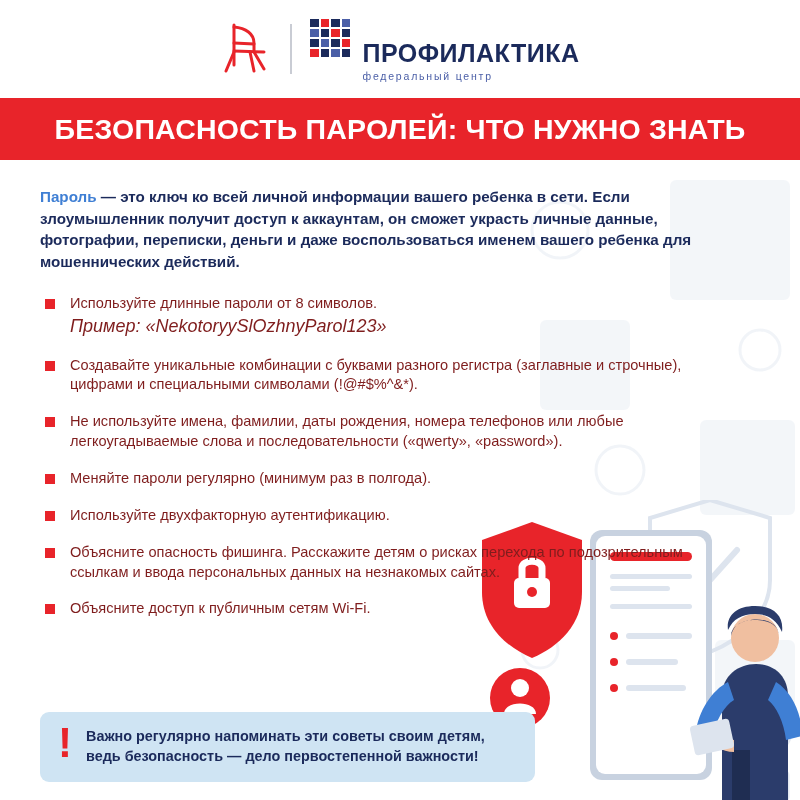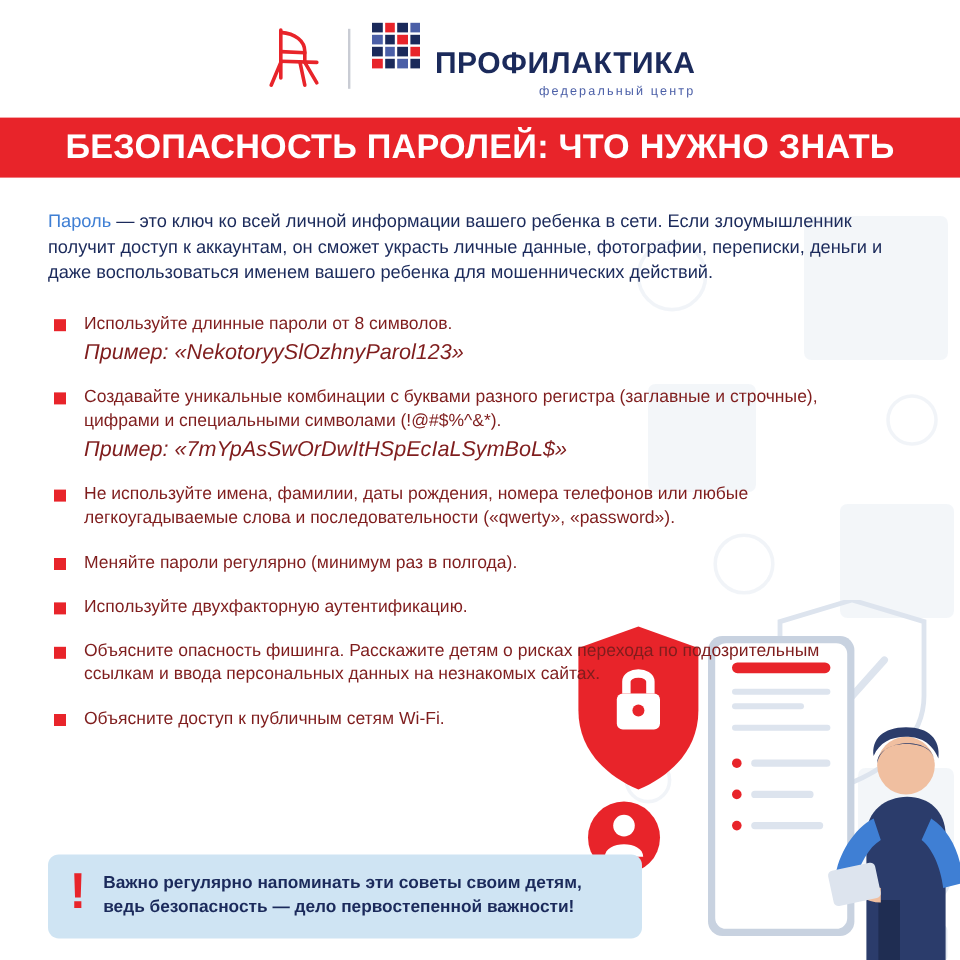--- a/index.html
+++ b/index.html
@@ -59,27 +59,27 @@
     font-size: 25px;
     font-weight: bold;
     color: #1b2a5b;
     letter-spacing: 0.5px;
   }
   .brand-sub {
     margin-top: 5px;
     font-size: 10.5px;
     color: #4b5fa7;
     letter-spacing: 1.8px;
-    text-align: right;
+    text-align: left;
   }
 
   
   .title-bar {
     background: #e8242a;
-    height: 50px;
+    height: 62px;
     display: flex;
     align-items: center;
     justify-content: center;
   }
   .title-bar h1 {
     margin: 0;
     color: #ffffff;
     font-size: 28.5px;
     font-weight: bold;
     letter-spacing: 0.2px;
@@ -89,21 +89,21 @@
   
   .content {
     position: relative;
     padding: 26px 40px 0 40px;
     z-index: 3;
   }
   .lead {
     font-size: 15.2px;
     line-height: 1.42;
     color: #1b2a5b;
-    font-weight: normal;
+    font-weight: bold;
     margin: 0 0 22px 0;
     max-width: 715px;
   }
   .lead .accent { color: #3f7fd4; }
 
   ul.tips {
     list-style: none;
     margin: 0;
     padding: 0;
   }
@@ -251,21 +251,20 @@
       <span class="accent">Пароль</span><span> — это ключ ко всей личной информации вашего ребенка в сети. Если злоумышленник получит доступ к аккаунтам, он сможет украсть личные данные, фотографии, переписки, деньги и даже воспользоваться именем вашего ребенка для мошеннических действий.</span>
     </p>
 
     <ul class="tips">
       <li>
         <span>Используйте длинные пароли от 8 символов.</span>
         <span class="example">Пример: «NekotoryySlOzhnyParol123»</span>
       </li>
       <li>
         <span>Создавайте уникальные комбинации с буквами разного регистра (заглавные и строчные), цифрами и специальными символами (!@#$%^&amp;*).</span>
-        <span class="example">Пример: «7mYpAsSwOrDwItHSpEcIaLSymBoL$»</span>
       </li>
       <li>
         <span>Не используйте имена, фамилии, даты рождения, номера телефонов или любые легкоугадываемые слова и последовательности («qwerty», «password»).</span>
       </li>
       <li>
         <span>Меняйте пароли регулярно (минимум раз в полгода).</span>
       </li>
       <li>
         <span>Используйте двухфакторную аутентификацию.</span>
       </li>

